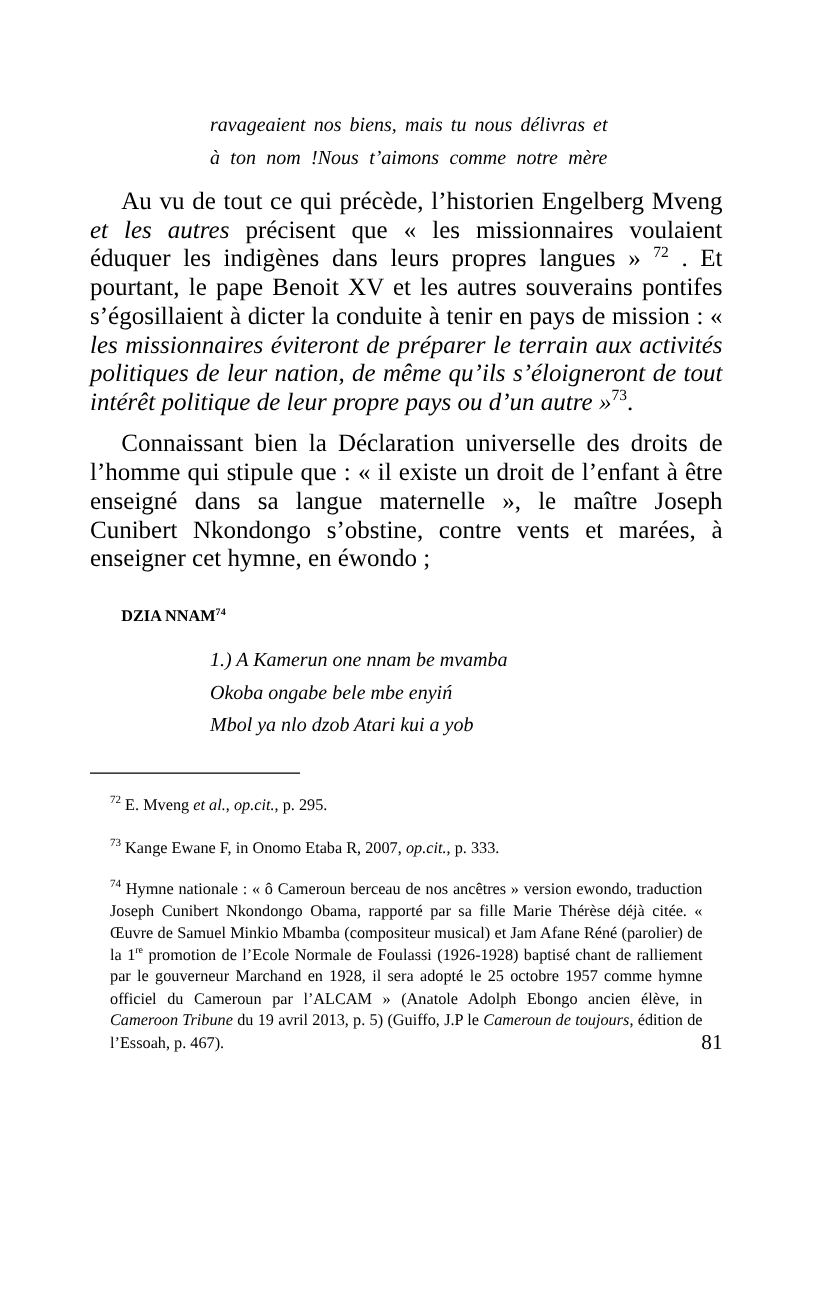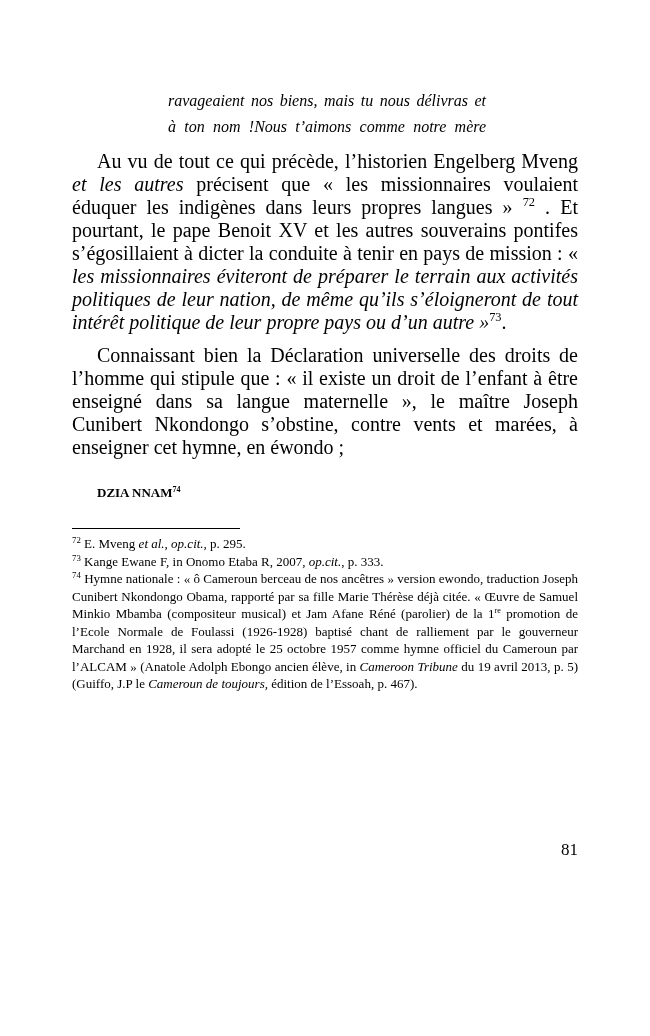--- a/index.html
+++ b/index.html
@@ -66,49 +66,54 @@
     width: 168px;
     border-top: 1.5px solid #000;
     height: 0;
   }
   .footnotes {
     margin-top: 6px;
     font-size: 13px;
     line-height: 17.5px;
     text-align: justify;
   }
-  .fn { margin: 0; }
+  .fn { margin: 16px; }
   sup.fn-num {
     font-size: 0.68em;
     vertical-align: super;
     line-height: 0;
   }
   .page-number {
     position: absolute;
     right: 72px;
-    bottom: 36px;
+    bottom: 52px;
     font-size: 17px;
   }
 </style>
 </head>
 <body>
 
 <div class="page">
 
   <div class="quote">
     <div class="qline just">ravageaient nos biens, mais tu nous délivras et</div>
     <div class="qline just">à ton nom !Nous t’aimons comme notre mère</div>
   </div>
 
   <p class="body"><span>Au vu de tout ce qui précède, l’historien Engelberg Mveng </span><span class="it">et les autres</span><span> précisent que « les missionnaires voulaient éduquer les indigènes dans leurs propres langues » </span><sup class="ref">72</sup><span> . Et pourtant, le pape Benoit XV et les autres souverains pontifes s’égosillaient à dicter la conduite à tenir en pays de mission : « </span><span class="it">les missionnaires éviteront de préparer le terrain aux activités politiques de leur nation, de même qu’ils s’éloigneront de tout intérêt politique de leur propre pays ou d’un autre</span><span class="it"> »</span><sup class="ref">73</sup><span>.</span></p>
 
   <p class="body">Connaissant bien la Déclaration universelle des droits de l’homme qui stipule que : « il existe un droit de l’enfant à être enseigné dans sa langue maternelle », le maître Joseph Cunibert Nkondongo s’obstine, contre vents et marées, à enseigner cet hymne, en éwondo ;</p>
 
   <h2 class="heading"><span>DZIA NNAM</span><sup class="ref">74</sup></h2>
 
+  <div class="verse">
+    <div>1.) A Kamerun one nnam be mvamba</div>
+    <div>Okoba ongabe bele mbe enyiń</div>
+    <div>Mbol ya nlo dzob Atari kui a yob</div>
+  </div>
 
   <div class="fn-rule"></div>
 
   <div class="footnotes">
     <p class="fn"><sup class="fn-num">72</sup><span> E. Mveng </span><span class="it">et al.</span><span>, </span><span class="it">op.cit.</span><span>, p. 295.</span></p>
 
     <p class="fn"><sup class="fn-num">73</sup><span> Kange Ewane F, in Onomo Etaba R, 2007, </span><span class="it">op.cit.</span><span>, p. 333.</span></p>
 
     <p class="fn"><sup class="fn-num">74</sup><span> Hymne nationale : « ô Cameroun berceau de nos ancêtres » version ewondo, traduction Joseph Cunibert Nkondongo Obama, rapporté par sa fille Marie Thérèse déjà citée. « Œuvre de Samuel Minkio Mbamba (compositeur musical) et Jam Afane Réné (parolier) de la 1</span><sup class="ref">re</sup><span> promotion de l’Ecole Normale de Foulassi (1926-1928) baptisé chant de ralliement par le gouverneur Marchand en 1928, il sera adopté le 25 octobre 1957 comme hymne officiel du Cameroun par l’ALCAM » (Anatole Adolph Ebongo ancien élève, in </span><span class="it">Cameroon Tribune</span><span> du 19 avril 2013, p. 5) (Guiffo, J.P le </span><span class="it">Cameroun de toujours,</span><span> édition de l’Essoah, p. 467).</span></p>
   </div>

